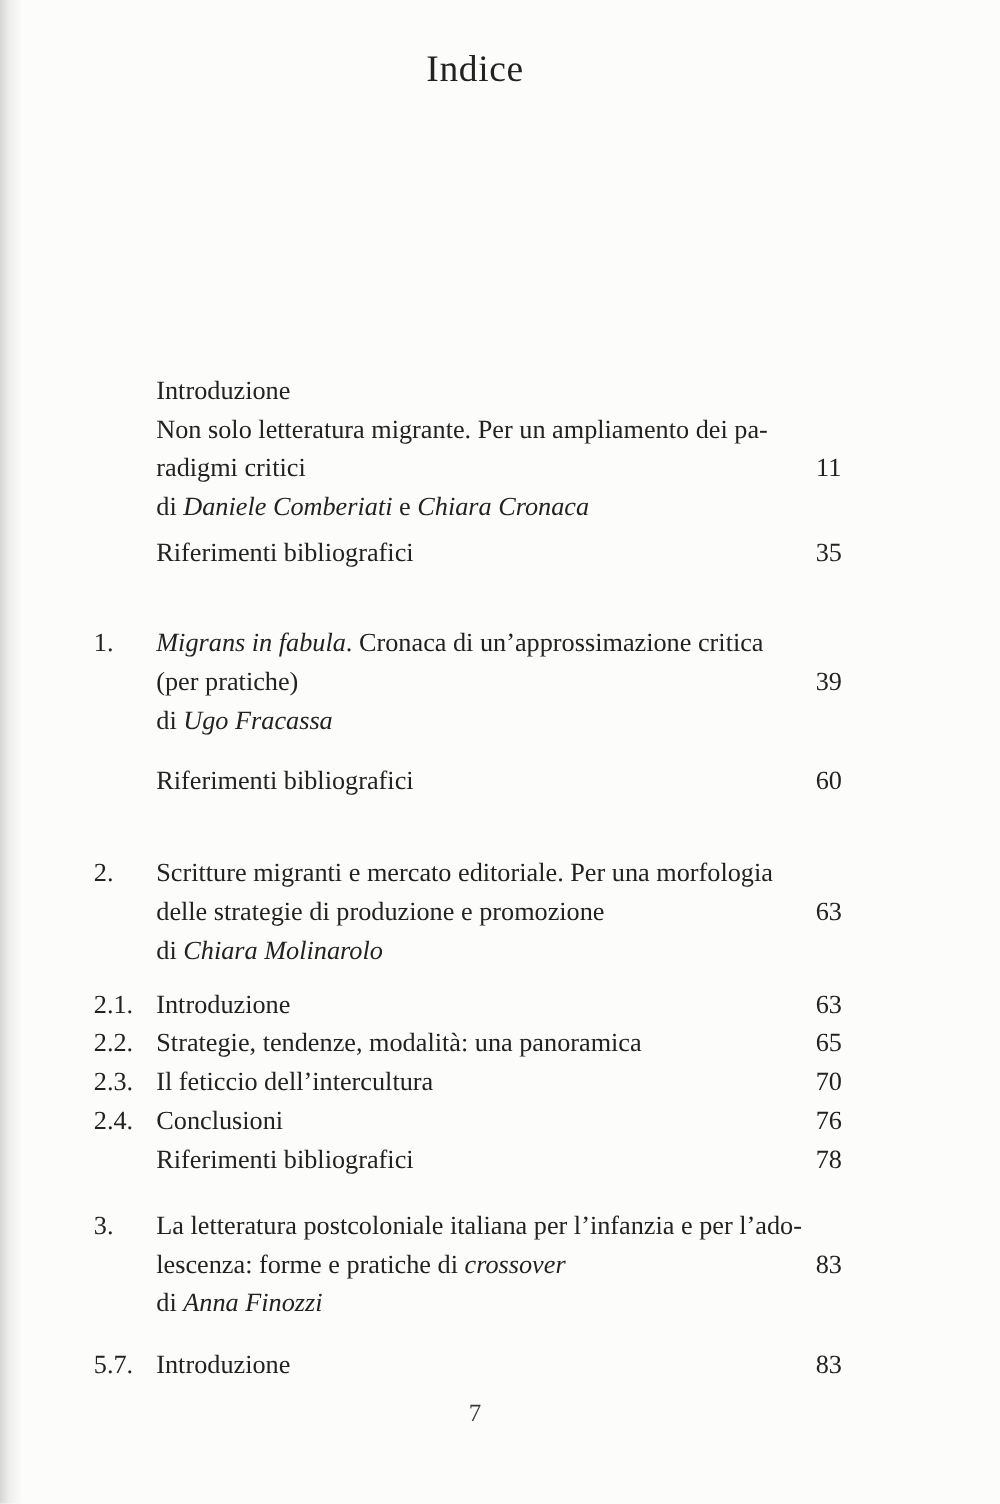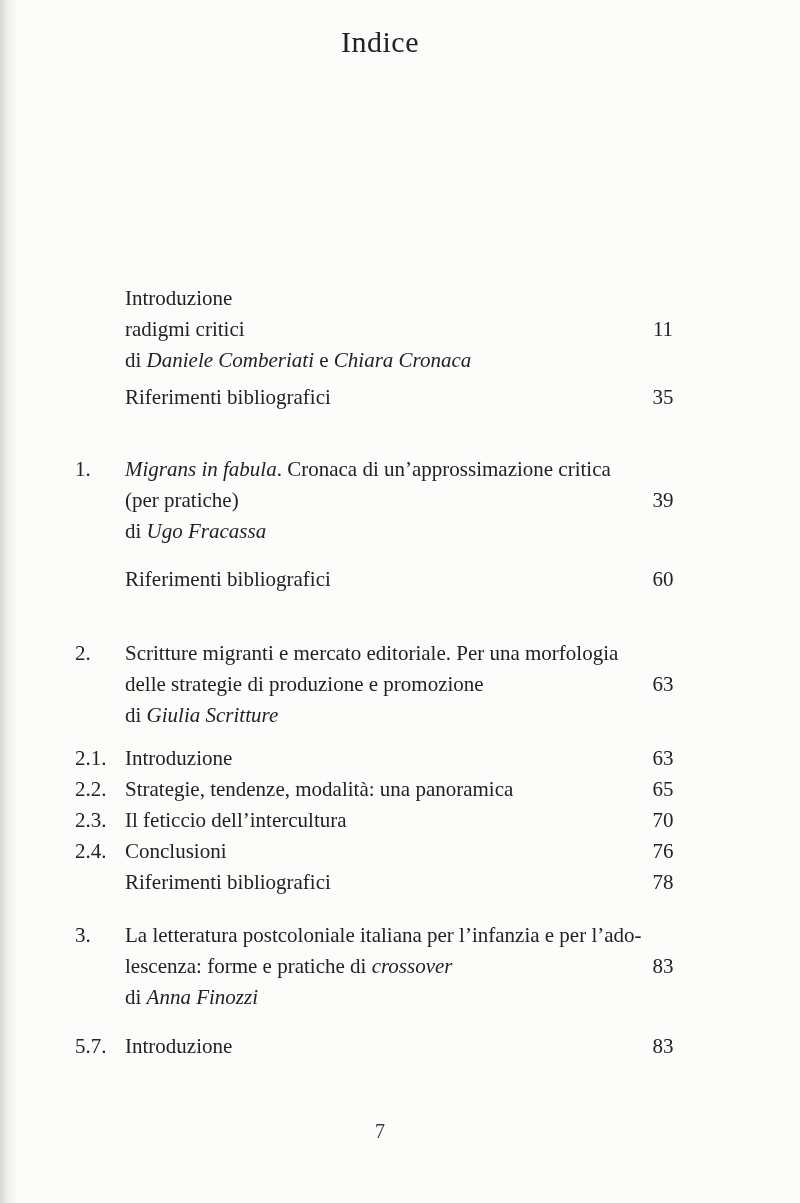--- a/index.html
+++ b/index.html
@@ -19,21 +19,21 @@
   .scan-edge {
     position: absolute;
     left: 0; top: 0;
     width: 18px; height: 100%;
     background: linear-gradient(to right, #c9c9c7 0%, #e9e9e7 40%, rgba(255,255,255,0) 100%);
     opacity: 0.75;
     pointer-events: none;
   }
   .title {
     margin: 0;
-    padding-top: 24px;
+    padding-top: 38px;
     width: 760px;
     text-align: center;
     font-size: 30px;
     font-weight: 400;
     line-height: 36px;
     letter-spacing: 0.5px;
   }
   .toc {
     width: 613px;
     margin-left: 75px;
@@ -78,20 +78,25 @@
 
 <main class="toc">
     <div class="entry">
       <div class="line">
         <span class="num"></span>
         <span class="text"><span class="rm">Introduzione</span></span>
         <span class="pg"></span>
       </div>
       <div class="line">
         <span class="num"></span>
+        <span class="text"><span class="rm">Non solo letteratura migrante. Per un ampliamento dei pa-</span></span>
+        <span class="pg"></span>
+      </div>
+      <div class="line">
+        <span class="num"></span>
         <span class="text"><span class="rm">radigmi critici</span></span>
         <span class="pg">11</span>
       </div>
       <div class="line">
         <span class="num"></span>
         <span class="text"><span class="rm">di </span><span class="it">Daniele Comberiati</span><span class="rm"> e </span><span class="it">Chiara Cronaca</span></span>
         <span class="pg"></span>
       </div>
     </div>
     <div class="entry">
@@ -131,21 +136,21 @@
         <span class="text"><span class="rm">Scritture migranti e mercato editoriale. Per una morfologia</span></span>
         <span class="pg"></span>
       </div>
       <div class="line">
         <span class="num"></span>
         <span class="text"><span class="rm">delle strategie di produzione e promozione</span></span>
         <span class="pg">63</span>
       </div>
       <div class="line">
         <span class="num"></span>
-        <span class="text"><span class="rm">di </span><span class="it">Giulia Scritture</span></span>
+        <span class="text"><span class="rm">di </span><span class="it">Chiara Molinarolo</span></span>
         <span class="pg"></span>
       </div>
     </div>
     <div class="entry">
       <div class="line">
         <span class="num">2.1.</span>
         <span class="text"><span class="rm">Introduzione</span></span>
         <span class="pg">63</span>
       </div>
     </div>

